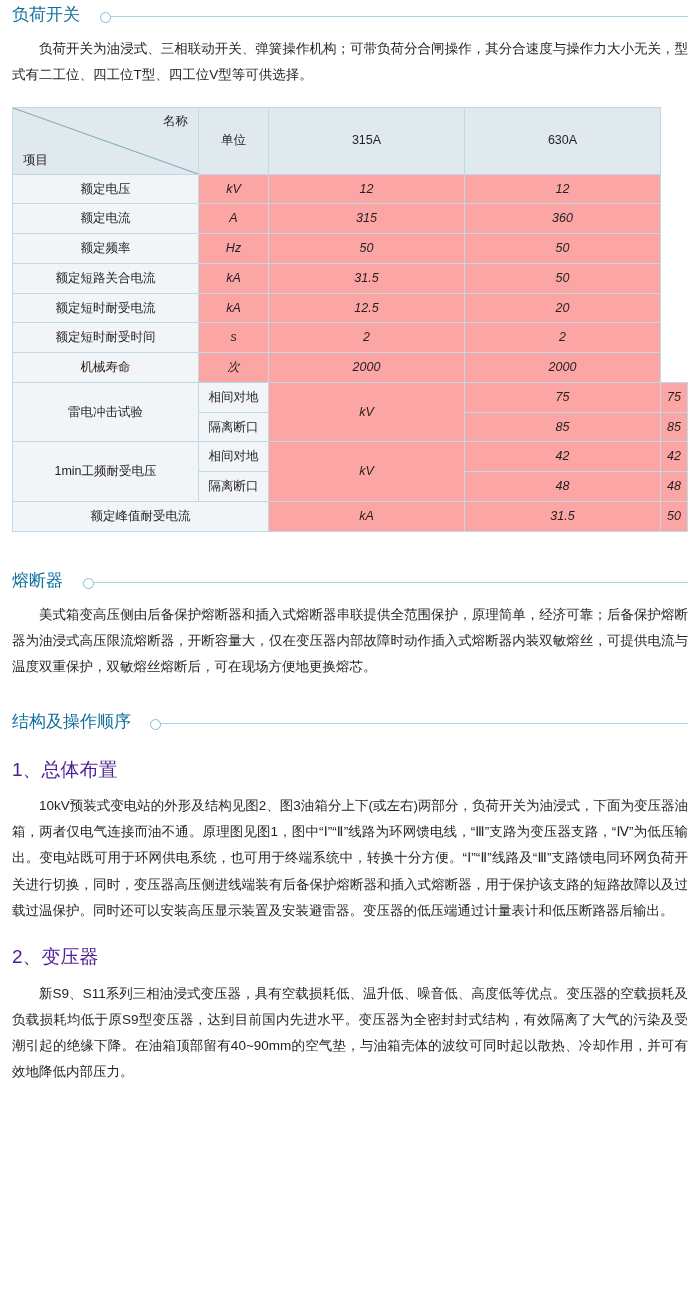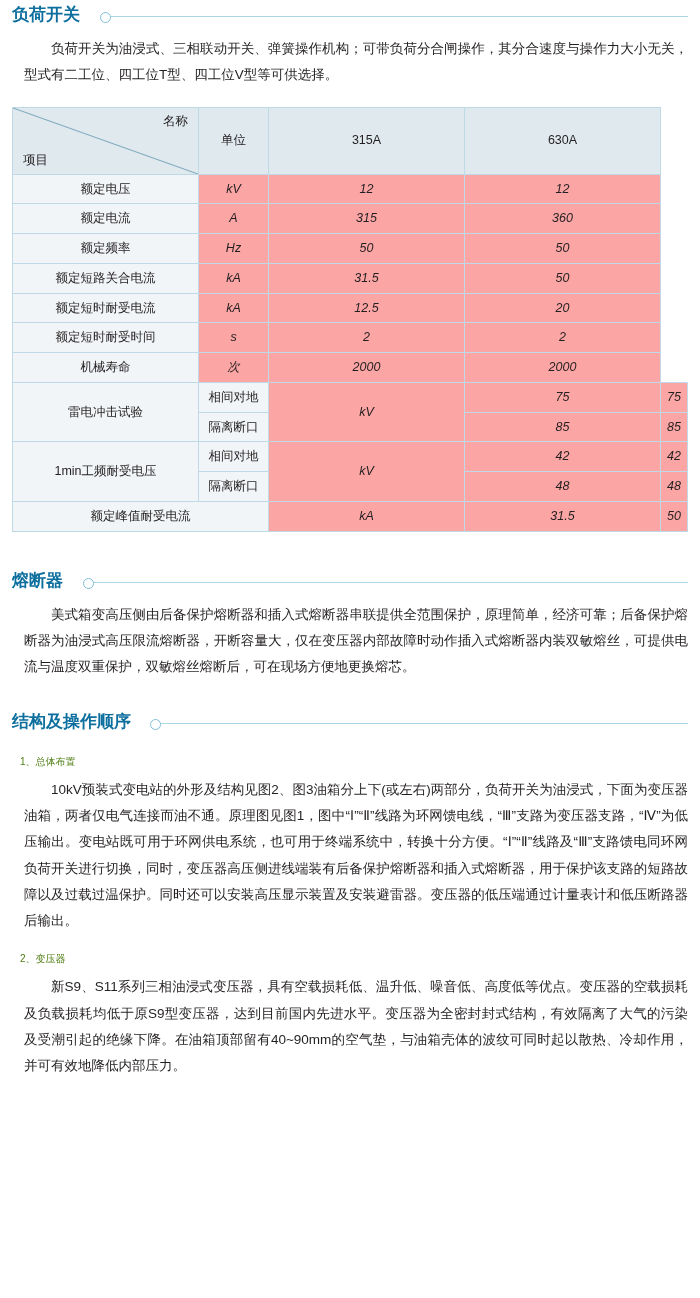--- a/index.html
+++ b/index.html
@@ -47,37 +47,37 @@
     border: 1px solid #7fc0d8;
     border-radius: 50%;
     background: #ffffff;
   }
   .title-span {
     position: relative;
     z-index: 2;
     background: #ffffff;
     padding-right: 6px;
     font-size: 17px;
-    font-weight: bold;
+    font-weight: normal;
     color: #0d6f9e;
   }
 
   
   p.body {
-    margin: 6px 0 0 12px;
+    margin: 6px 0 0 0;
     text-indent: 2em;
     font-size: 13.5px;
     line-height: 1.95;
     color: #231f20;
     text-align: justify;
   }
   .list-head {
-    margin: 16px 0 0 8px;
-    font-size: 10px;
-    color: #4d7c0f;
+    margin: 16px 0 0 0;
+    font-size: 19px;
+    color: #4c1d95;
     text-indent: 0;
   }
 
   
   table.spec {
     width: 100%;
     border-collapse: collapse;
     margin: 18px 0 0 0;
     font-size: 12.5px;
     table-layout: fixed;

